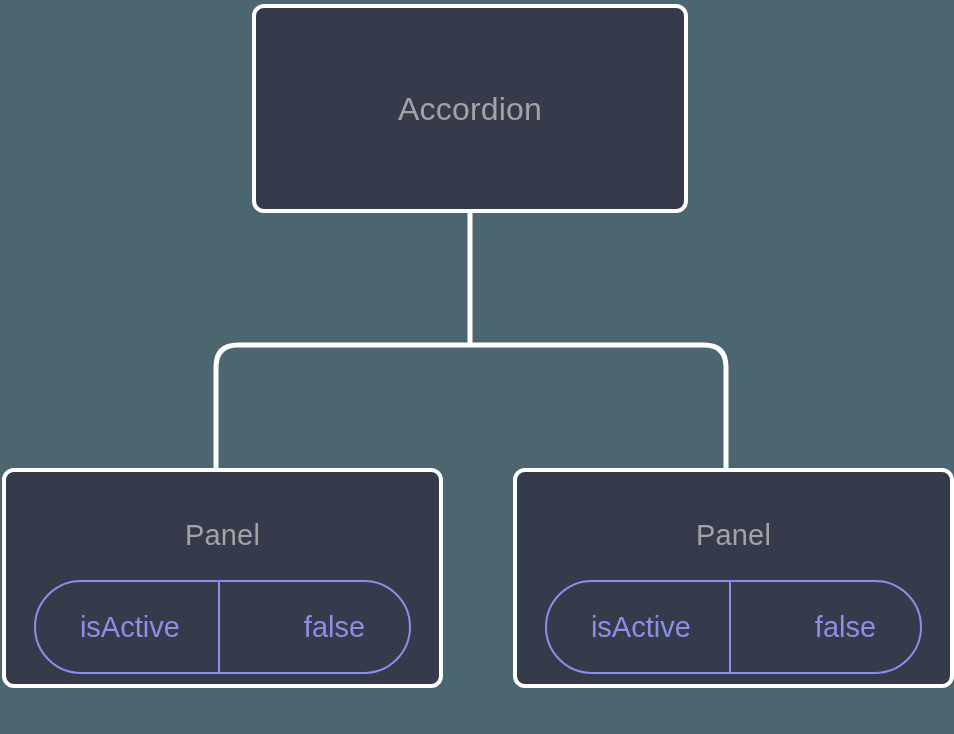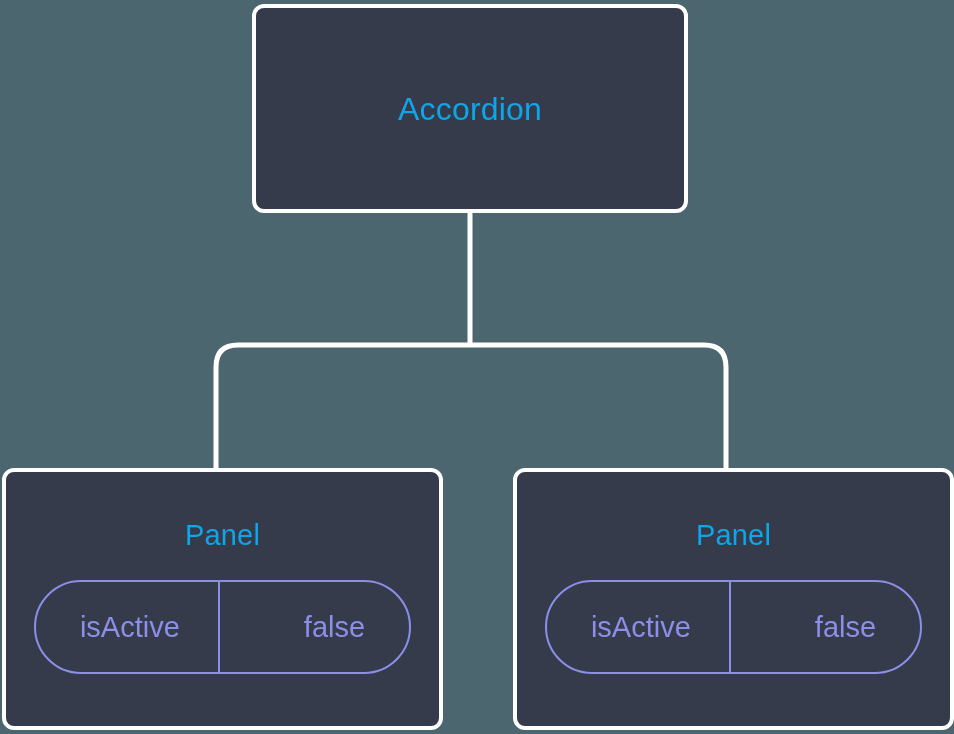--- a/index.html
+++ b/index.html
@@ -46,28 +46,28 @@
     left: 252px;
     top: 4px;
     width: 436px;
     height: 209px;
     justify-content: center;
   }
 
   .node-panel {
     top: 468px;
     width: 441px;
-    height: 262px;
+    height: 220px;
     justify-content: flex-start;
   }
   .node-panel.left  { left: 2px; }
   .node-panel.right { left: 513px; }
 
   .node-title {
-    color: #0ea5e9;
+    color: #a3a3a3;
     font-size: 30px;
     font-weight: 400;
     letter-spacing: 0.2px;
     line-height: 1;
     white-space: nowrap;
   }
   .node-root .node-title {
     font-size: 32px;
   }
   .node-panel .node-title {

